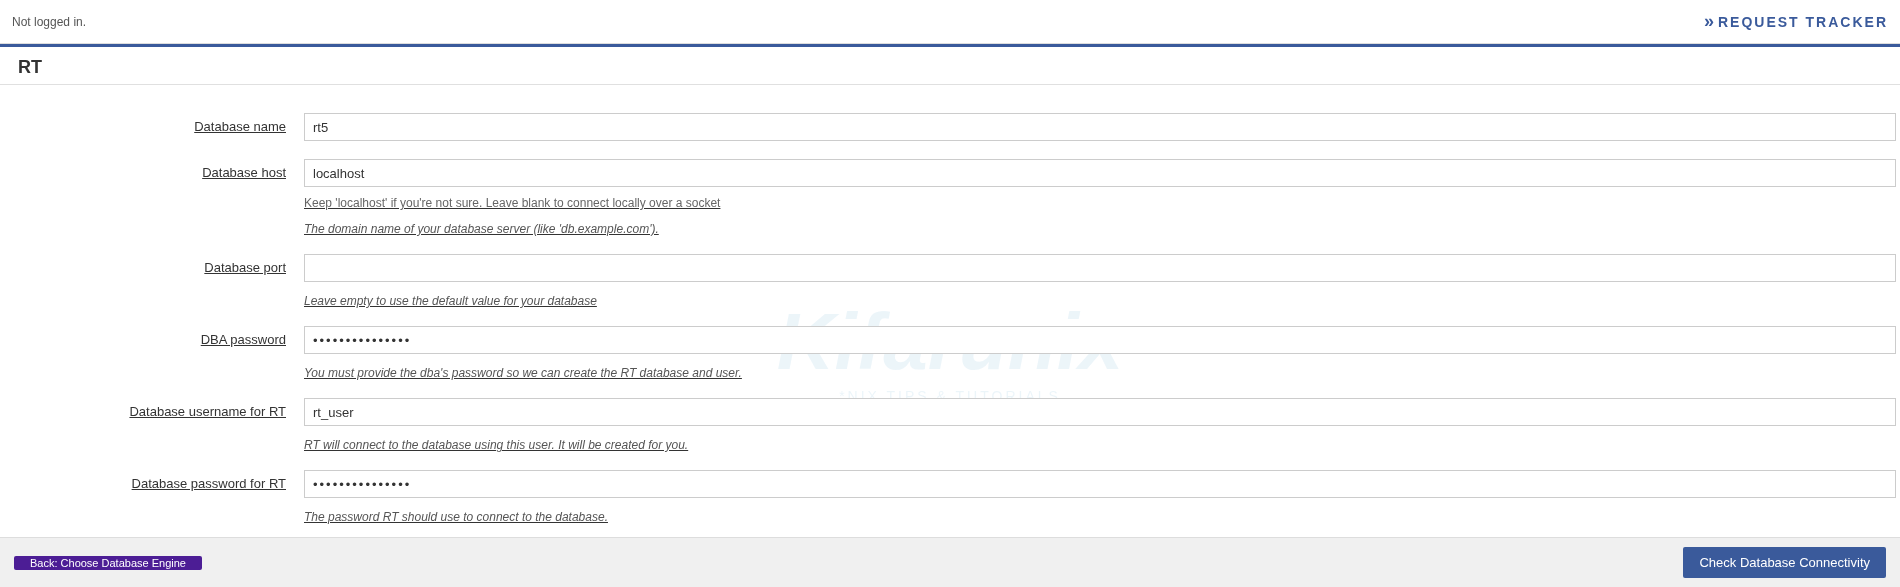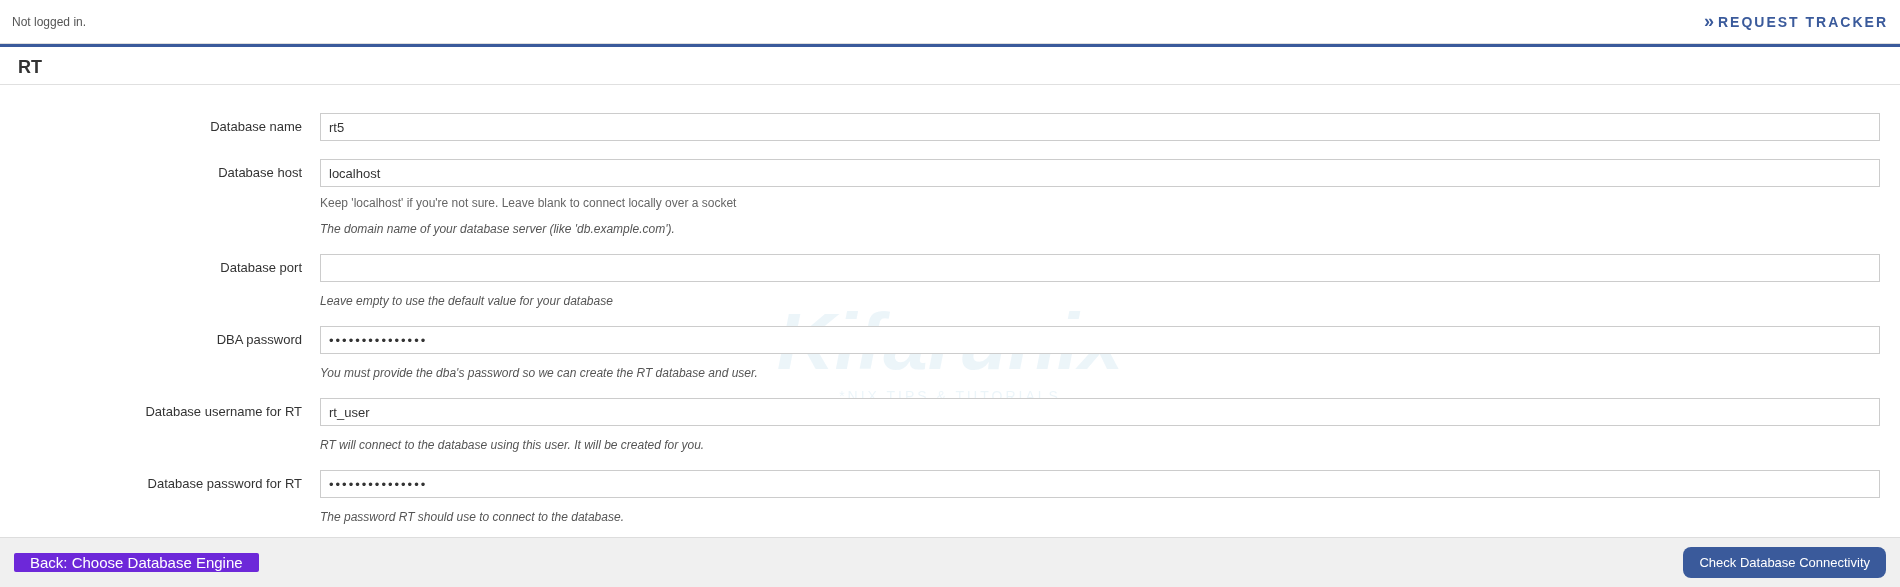--- a/index.html
+++ b/index.html
@@ -110,22 +110,23 @@
 
     
     .form-container {
       position: relative;
       z-index: 1;
     }
 
     .form-row {
       display: flex;
       align-items: flex-start;
-      padding: 8px 20px;
+      padding: 8px 4px;
       margin-bottom: 2px;
+      text-decoration: underline;
     }
 
     .form-label {
       width: 300px;
       min-width: 300px;
       text-align: right;
       padding-right: 18px;
       padding-top: 6px;
       font-size: 13px;
       color: #333;
@@ -176,37 +177,37 @@
       background: #f0f0f0;
       border-top: 1px solid #ddd;
       padding: 10px 14px;
       display: flex;
       justify-content: space-between;
       align-items: center;
       height: 50px;
     }
 
     .btn-back {
-      background: #6d28d9;
+      background: #4c1d95;
       color: #fff;
       border: none;
       padding: 1px 16px;
-      font-size: 15px;
+      font-size: 11px;
       cursor: pointer;
       border-radius: 2px;
     }
 
     .btn-check {
       background: #3a5a9b;
       color: #fff;
       border: none;
       padding: 8px 16px;
       font-size: 13px;
       cursor: pointer;
-      border-radius: 8px;
+      border-radius: 2px;
     }
   </style>
 </head>
 <body>
 
 <div class="top-bar">
   <span class="not-logged-in">Not logged in.</span>
   <div class="rt-logo">
     <span class="rt-logo-chevrons">»</span>
     <span class="rt-logo-text">Request Tracker</span>

